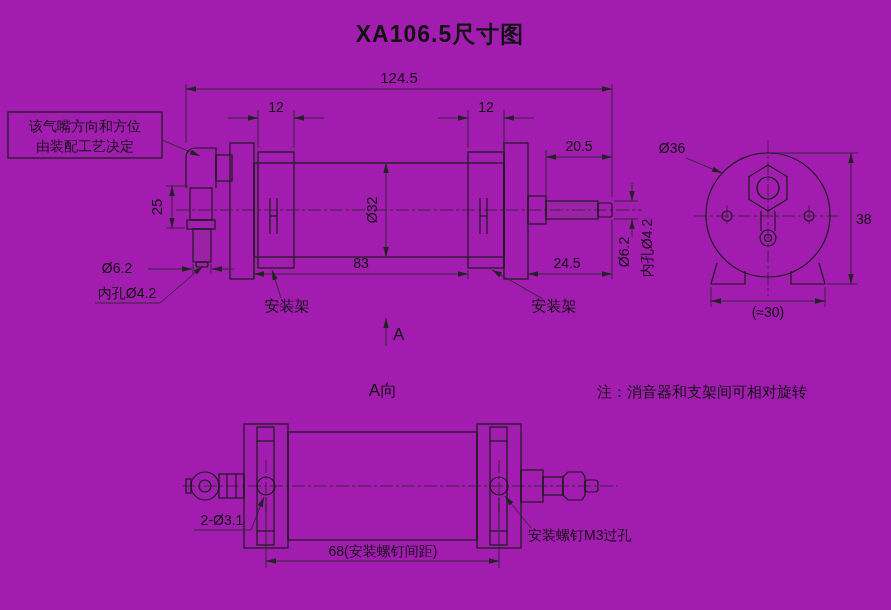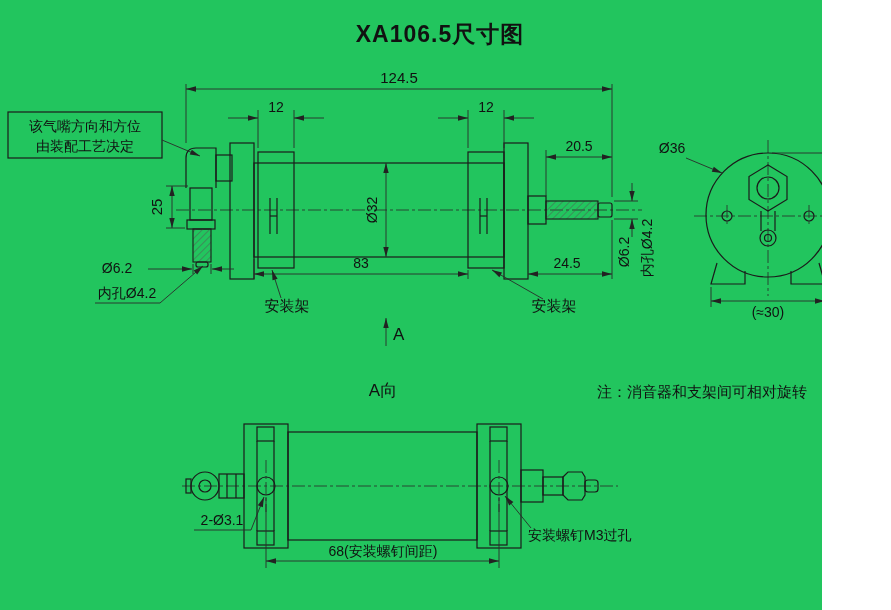--- a/index.html
+++ b/index.html
@@ -1,16 +1,16 @@
 <!DOCTYPE html>
 <html><head>
 <meta charset="utf-8">
 <style>
   html,body{margin:0;padding:0;background:#ffffff}
-  .stage{position:relative;width:822px;height:610px;background:#22c55e;overflow:hidden;
+  .stage{position:relative;width:891px;height:610px;background:#a21caf;overflow:hidden;
          font-family:"Liberation Sans","DejaVu Sans",sans-serif}
   svg{display:block}
   svg text{fill:#111;font-family:"Liberation Sans","DejaVu Sans",sans-serif}
   .ol{stroke:#1b1b1b;stroke-width:1.2;fill:none}
   .dim{stroke:#2a2a2a;stroke-width:0.9;fill:none}
   .cl{stroke:#2a2a2a;stroke-width:0.8;fill:none;stroke-dasharray:13 3 3 3}
   .hatchy{stroke:#1b1b1b;stroke-width:1.1;fill:url(#hatch)}
   .t14{font-size:14px}
   .t15{font-size:15px}
   .t17{font-size:17px}

